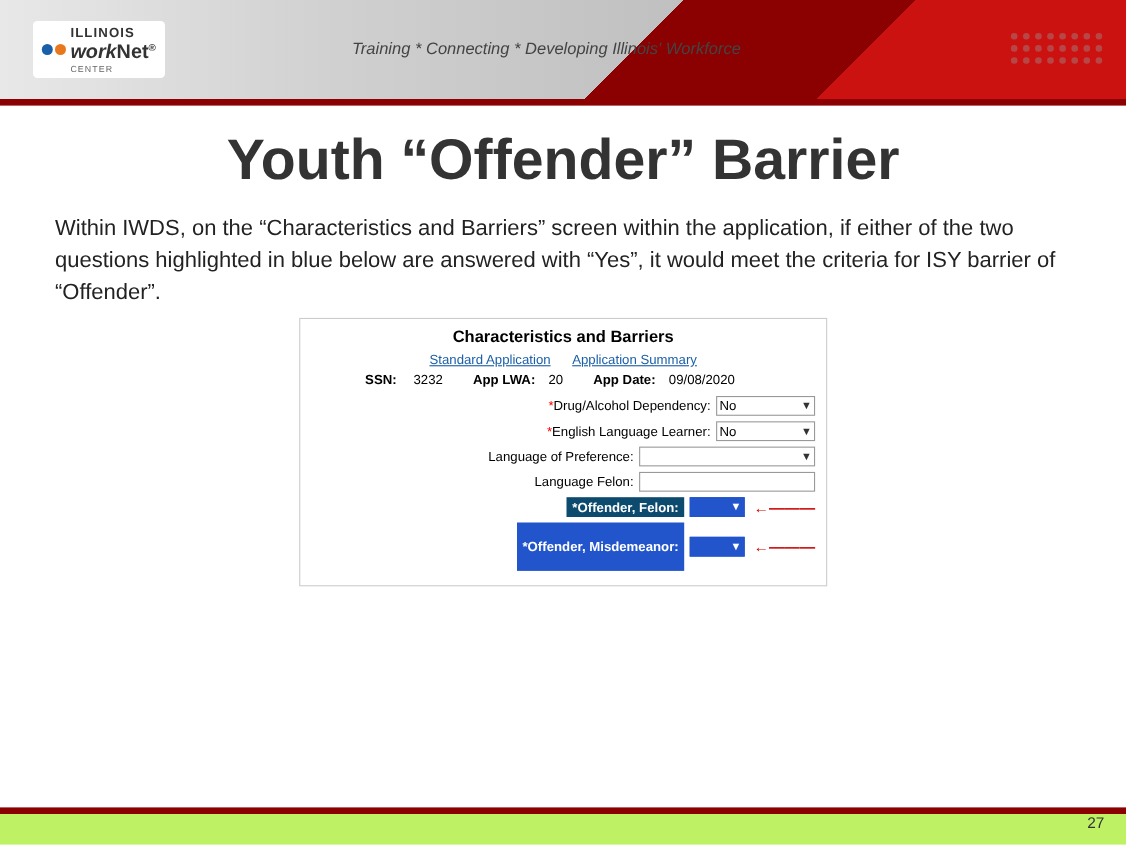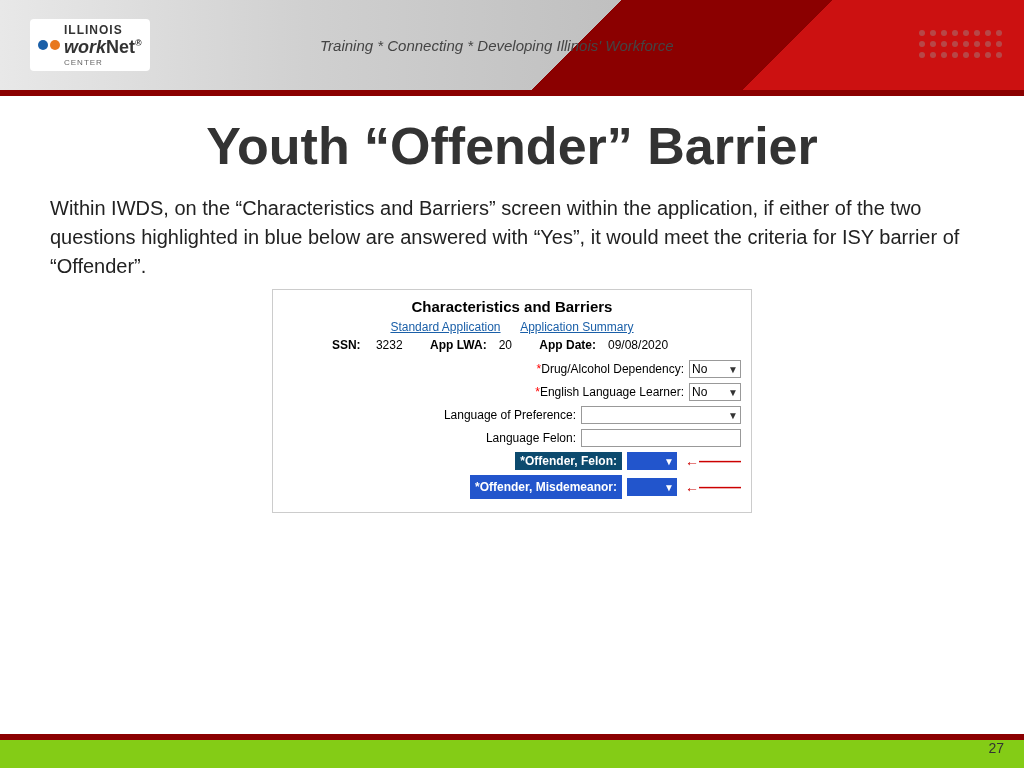--- a/index.html
+++ b/index.html
@@ -214,21 +214,21 @@
     .field-input {
       display: flex;
       align-items: center;
     }
 
     .select-box {
       border: 1px solid #999;
       background: #fff;
       font-size: 12px;
       padding: 1px 2px;
-      width: 52px;
+      width: 90px;
       display: flex;
       justify-content: space-between;
       align-items: center;
     }
 
     .select-arrow {
       font-size: 10px;
       color: #333;
     }
 
@@ -400,35 +400,35 @@
           <div class="field-input">
             <div class="select-box" style="background:#2255cc;border-color:#2255cc;color:#fff;width:50px;">
               <span>&nbsp;</span>
               <span class="select-arrow" style="color:#fff;">▼</span>
             </div>
             <span class="arrow-indicator">←———</span>
           </div>
         </div>
 
         <div class="field-row highlighted">
-          <div class="field-label" style="background:#2255cc;color:#fff;padding:5px 5px;font-weight:bold;">
+          <div class="field-label" style="background:#2255cc;color:#fff;padding:15px 5px;font-weight:bold;">
             *Offender, Misdemeanor:
           </div>
           <div class="field-input">
             <div class="select-box" style="background:#2255cc;border-color:#2255cc;color:#fff;width:50px;">
               <span>&nbsp;</span>
               <span class="select-arrow" style="color:#fff;">▼</span>
             </div>
             <span class="arrow-indicator">←———</span>
           </div>
         </div>
 
       </div>
     </div>
   </div>
 </div>
 
 <div class="bottom-bar">
   <div class="bottom-red-line"></div>
-  <div style="height:28px;background:#84cc16;position:relative;">
+  <div style="height:28px;background:#bef264;position:relative;">
     <span class="page-number">27</span>
   </div>
 </div>
 
 </body></html>

